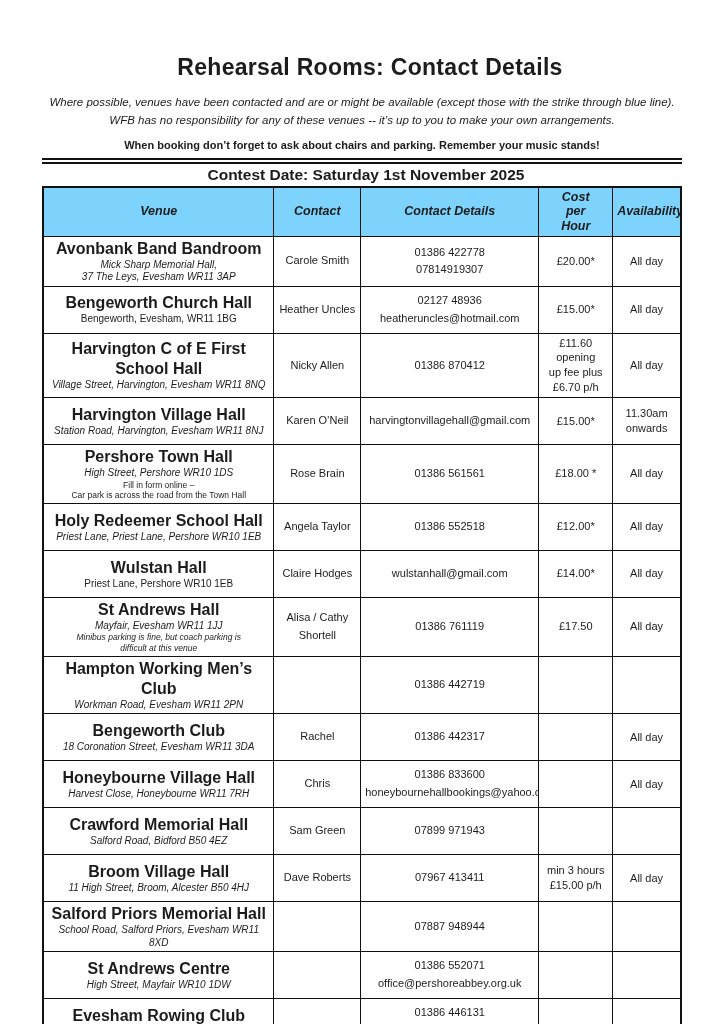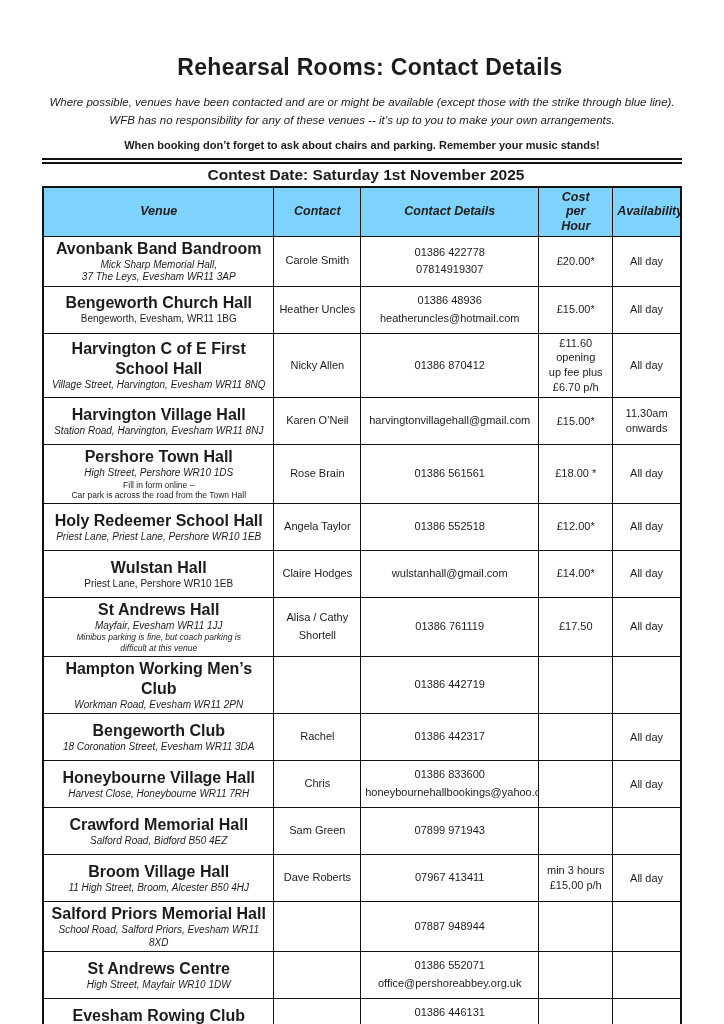--- a/index.html
+++ b/index.html
@@ -161,21 +161,21 @@
   <tr>
     <td class="venue-cell">
       <div class="venue-name">Bengeworth Church Hall</div>
       <div class="venue-address addr-normal">Bengeworth, Evesham, WR11 1BG</div>
 
     </td>
     <td class="contact-cell">
       <div class="cell-text">Heather Uncles</div>
     </td>
     <td class="details-cell">
-      <div class="cell-text">01386 48936
+      <div class="cell-text">02127 48936
 heatheruncles@hotmail.com</div>
     </td>
     <td class="cost-cell">
       <div class="cell-text">£15.00*</div>
     </td>
     <td class="avail-cell">
       <div class="cell-text">All day</div>
     </td>
   </tr>
 

